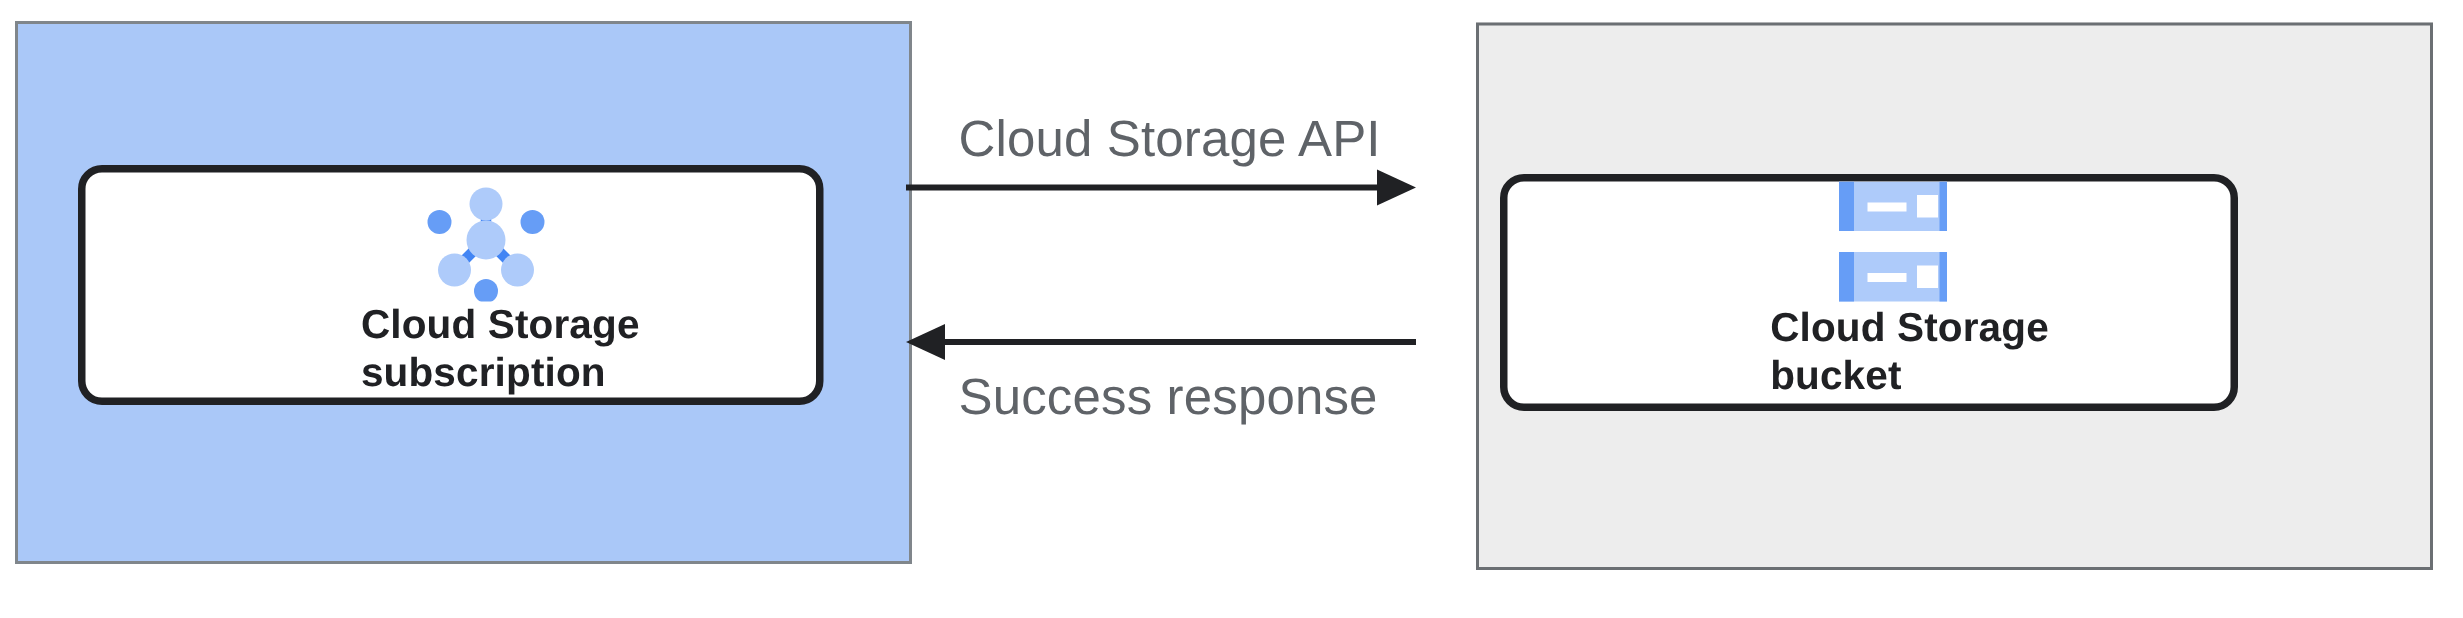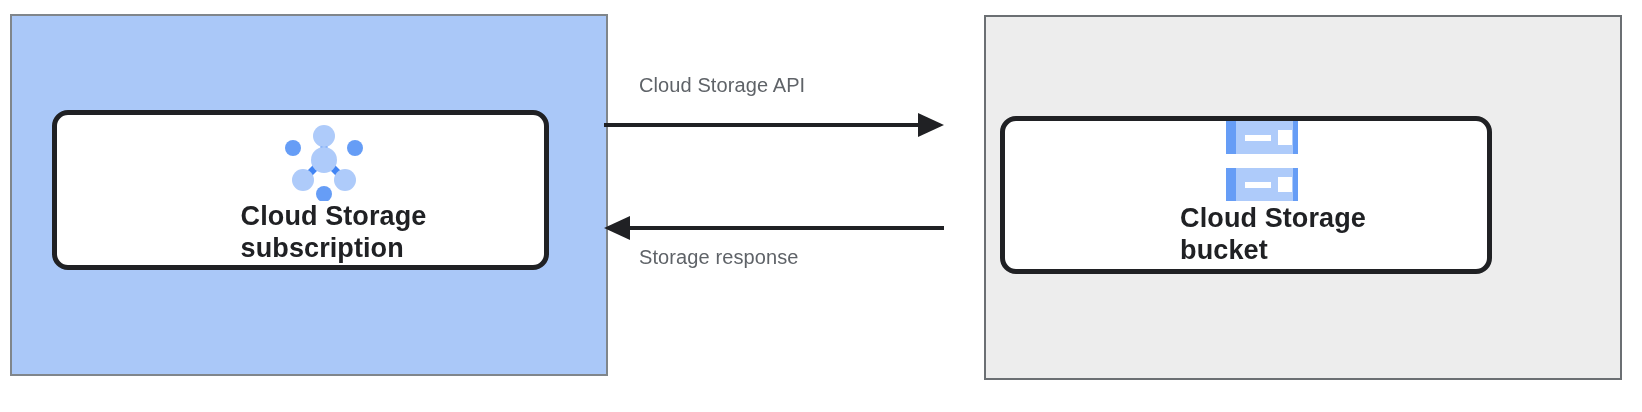--- a/index.html
+++ b/index.html
@@ -100,21 +100,21 @@
   .connector {
     position: absolute;
     height: 24px;
   }
   .connector svg { display: block; overflow: visible; }
   #connector-request  { left: 604px; top: 113px; width: 340px; }
   #connector-response { left: 604px; top: 216px; width: 340px; }
 
   .edge-label {
     position: absolute;
-    font-size: 20px;
+    font-size: 34px;
     color: #5f6368;
     white-space: nowrap;
     letter-spacing: 0.1px;
   }
   #label-request  { left: 639px; top: 74px;  }
   #label-response { left: 639px; top: 246px; }
 </style>
 </head>
 <body>
 
@@ -179,15 +179,15 @@
     </svg>
   </div>
   <div class="edge-label" id="label-request">Cloud Storage API</div>
 
   <div class="connector" id="connector-response">
     <svg width="340" height="24" viewBox="0 0 340 24" xmlns="http://www.w3.org/2000/svg">
       <line x1="20" y1="12" x2="340" y2="12" stroke="#202124" stroke-width="4"></line>
       <polygon points="0,12 26,0 26,24" fill="#202124"></polygon>
     </svg>
   </div>
-  <div class="edge-label" id="label-response">Storage response</div>
+  <div class="edge-label" id="label-response">Success response</div>
 
 </div>
 
 </body></html>

